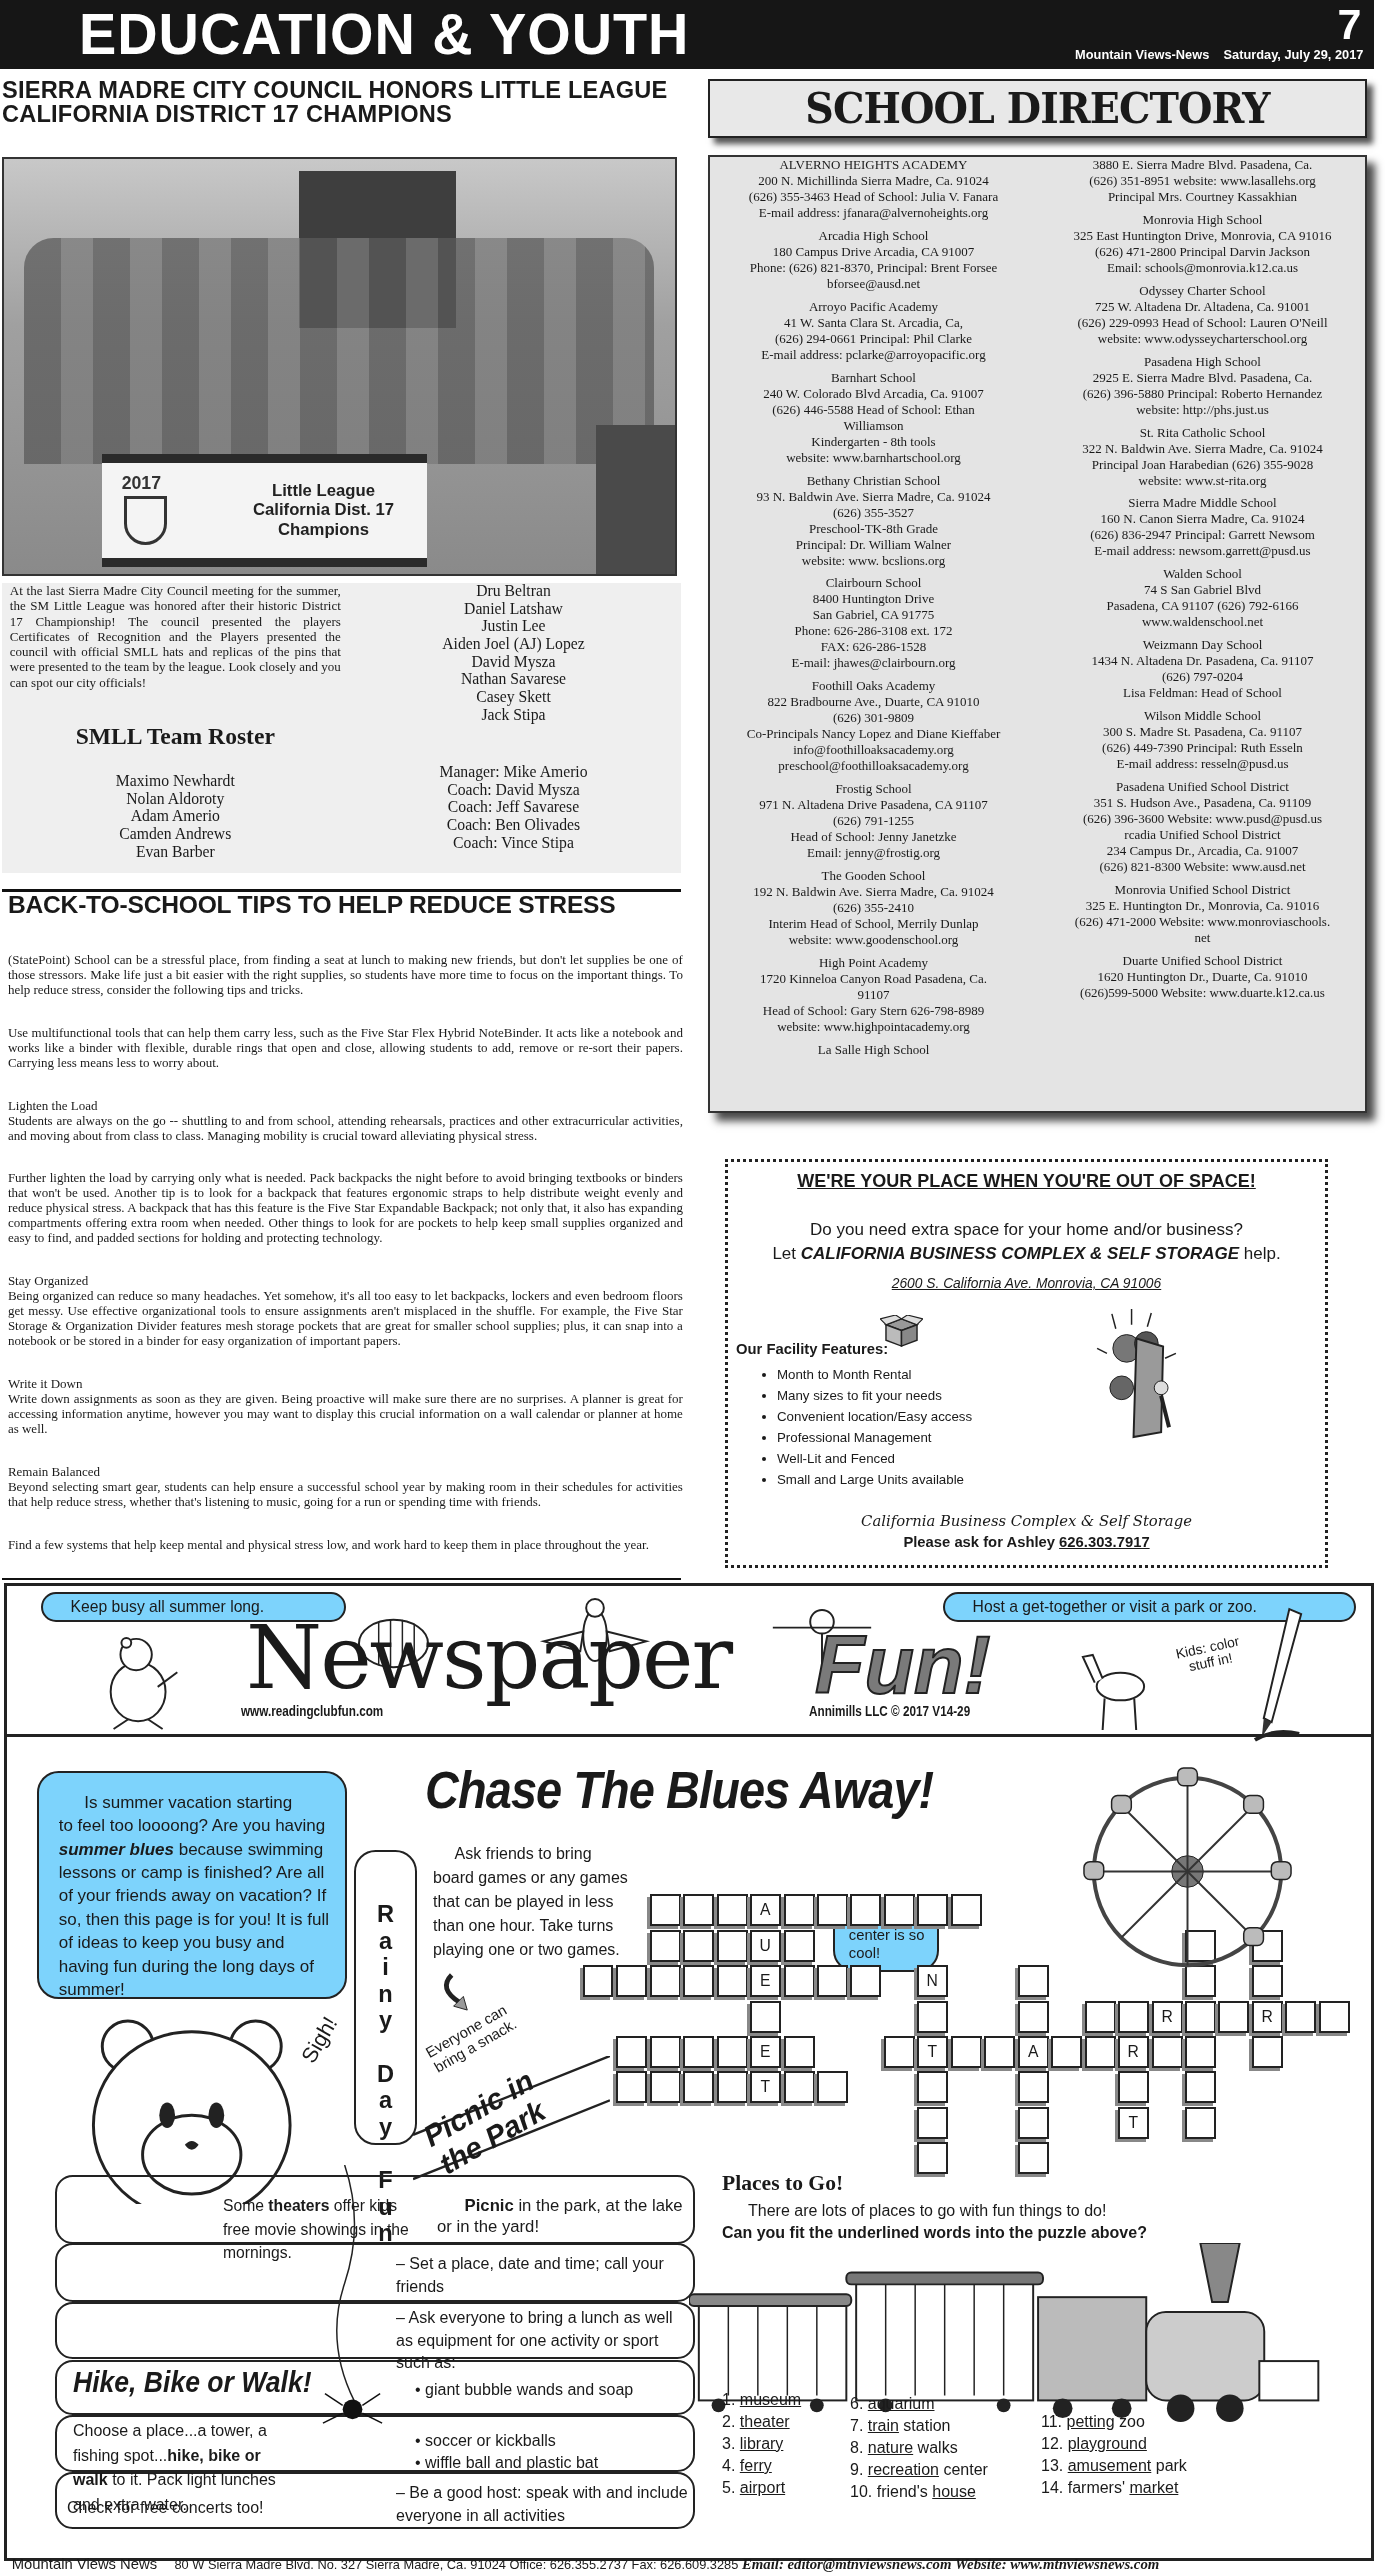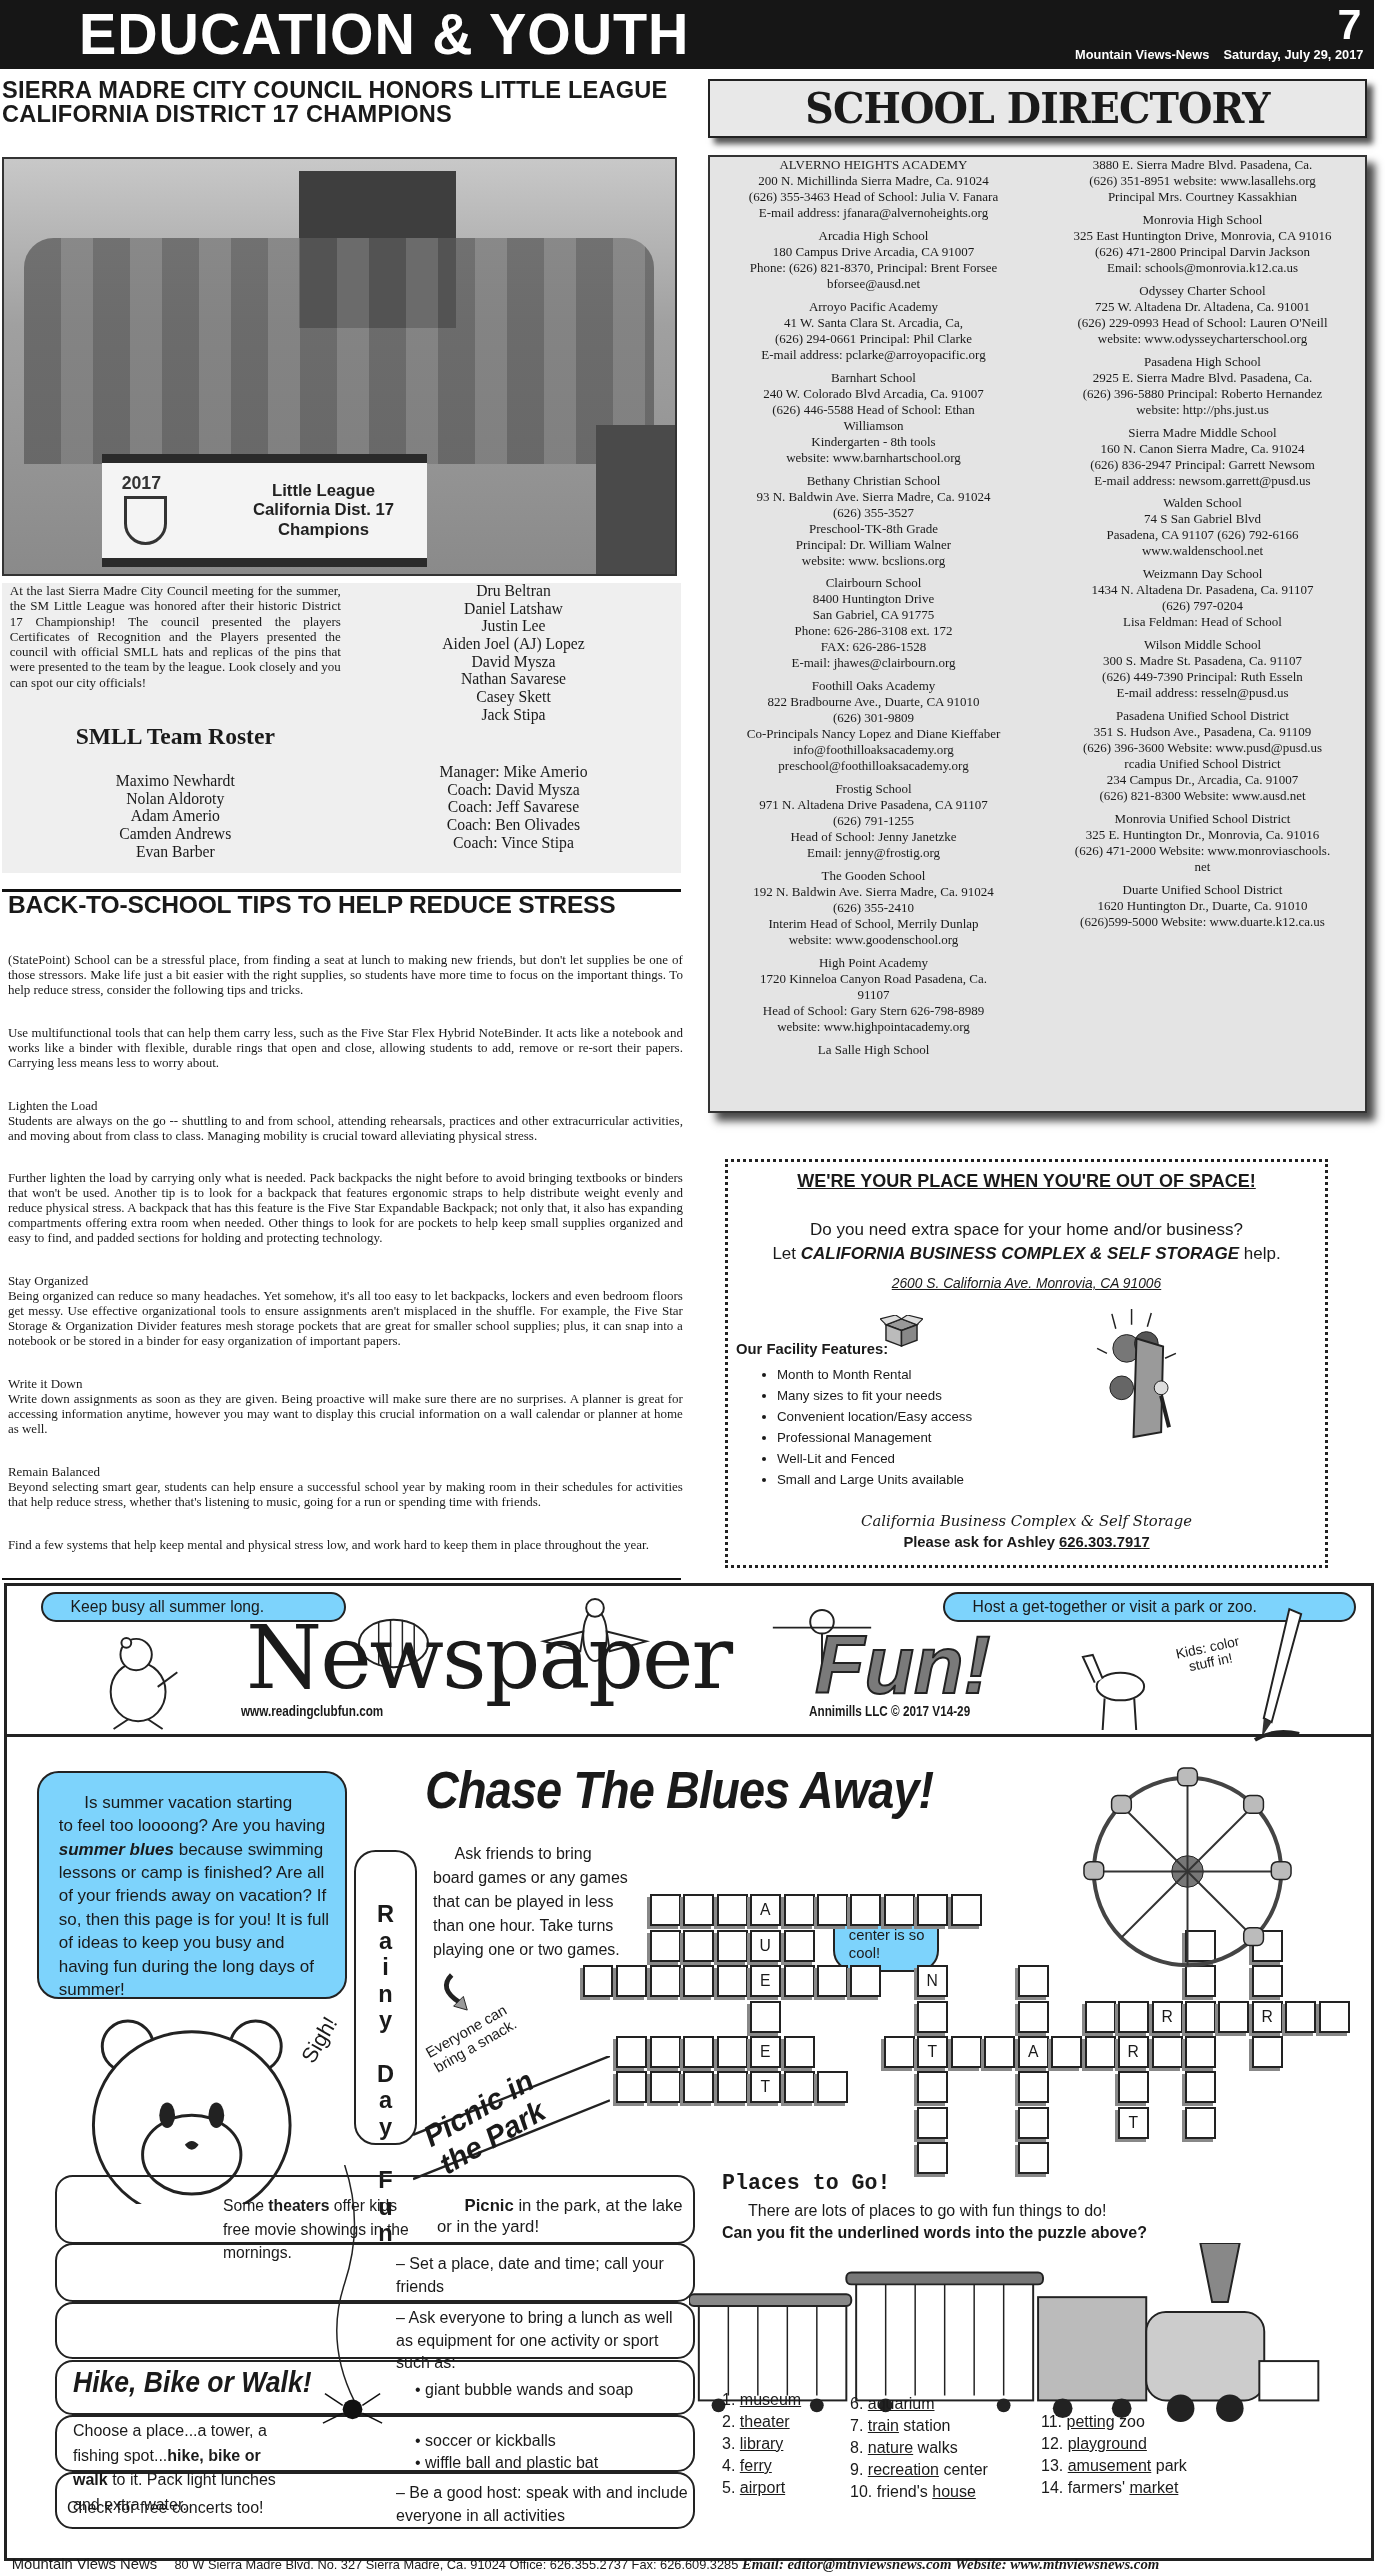--- a/index.html
+++ b/index.html
@@ -87,21 +87,21 @@
   .ferris { left: 1082px; top: 1766px; width: 212px; height: 212px; }
 
   .theater-note { left: 187px; top: 2194px; width: 197px; font-family: "Liberation Sans", sans-serif; font-size: 15.7px; line-height: 23.6px; margin-left: 36px; }
   .picnic-note { left: 437px; top: 2196px; width: 246px; font-family: "Liberation Sans", sans-serif; font-size: 16.7px; line-height: 20.7px; text-indent: 27.6px; }
   .shelf-row { left: 55px; width: 640px; border: 2.5px solid #222; border-radius: 17.7px; background: transparent; }
   .hike-title { left: 73px; top: 2365px; font-family: "Liberation Sans", sans-serif; font-weight: bold; font-style: italic; font-size: 29.5px; transform: scaleX(0.9); transform-origin: left; }
   .hike-text { left: 73px; width: 226px; font-family: "Liberation Sans", sans-serif; font-size: 16px; line-height: 24.6px; }
   .concerts { left: 67px; top: 2499px; font-family: "Liberation Sans", sans-serif; font-size: 16px; }
   .picnic-steps { left: 396px; width: 295px; font-family: "Liberation Sans", sans-serif; font-size: 16px; line-height: 22.6px; }
 
-  .places-title { left: 722px; top: 2171px; font-family: Liberation Mono, monospace; font-weight: bold; font-size: 21.6px; }
+  .places-title { left: 722px; top: 2171px; font-family: Liberation Serif, serif; font-weight: bold; font-size: 21.6px; }
   .places-sub { left: 748px; top: 2202px; font-family: "Liberation Sans", sans-serif; font-size: 16px; }
   .places-q { left: 722px; top: 2224px; font-family: "Liberation Sans", sans-serif; font-weight: bold; font-size: 16px; }
   .train { left: 689px; top: 2243px; width: 649px; height: 187px; }
   .places-col { font-family: "Liberation Sans", sans-serif; font-size: 16px; line-height: 22px; }
   .places-col .u { text-decoration: underline; }
 
   .footer { left: 11.8px; top: 2556px; width: 1374px; font-family: "Liberation Sans", sans-serif; font-size: 12.8px; white-space: nowrap; }
   .footer .name { font-size: 14.8px; margin-right: 13.8px; }
   .footer .em { font-family: "Liberation Serif", serif; font-style: italic; font-weight: bold; font-size: 14.8px; }
 </style>
@@ -268,20 +268,26 @@
       <div>Odyssey Charter School</div>
       <div>725 W. Altadena Dr.  Altadena, Ca. 91001</div>
       <div>(626) 229-0993 Head of School: Lauren O'Neill</div>
       <div>website: www.odysseycharterschool.org</div>
     </div>
     <div class="dir-entry">
       <div>Pasadena High School</div>
       <div>2925 E. Sierra Madre Blvd.  Pasadena, Ca.</div>
       <div>(626) 396-5880 Principal: Roberto Hernandez</div>
       <div>website: http://phs.just.us</div>
+    </div>
+    <div class="dir-entry">
+      <div>St. Rita Catholic School</div>
+      <div>322 N. Baldwin Ave.  Sierra Madre, Ca. 91024</div>
+      <div>Principal Joan Harabedian  (626) 355-9028</div>
+      <div>website: www.st-rita.org</div>
     </div>
     <div class="dir-entry">
       <div>Sierra Madre Middle School</div>
       <div>160 N. Canon Sierra Madre, Ca. 91024</div>
       <div>(626) 836-2947 Principal: Garrett Newsom</div>
       <div>E-mail address: newsom.garrett@pusd.us</div>
     </div>
     <div class="dir-entry">
       <div>Walden School</div>
       <div>74 S San Gabriel Blvd</div>

